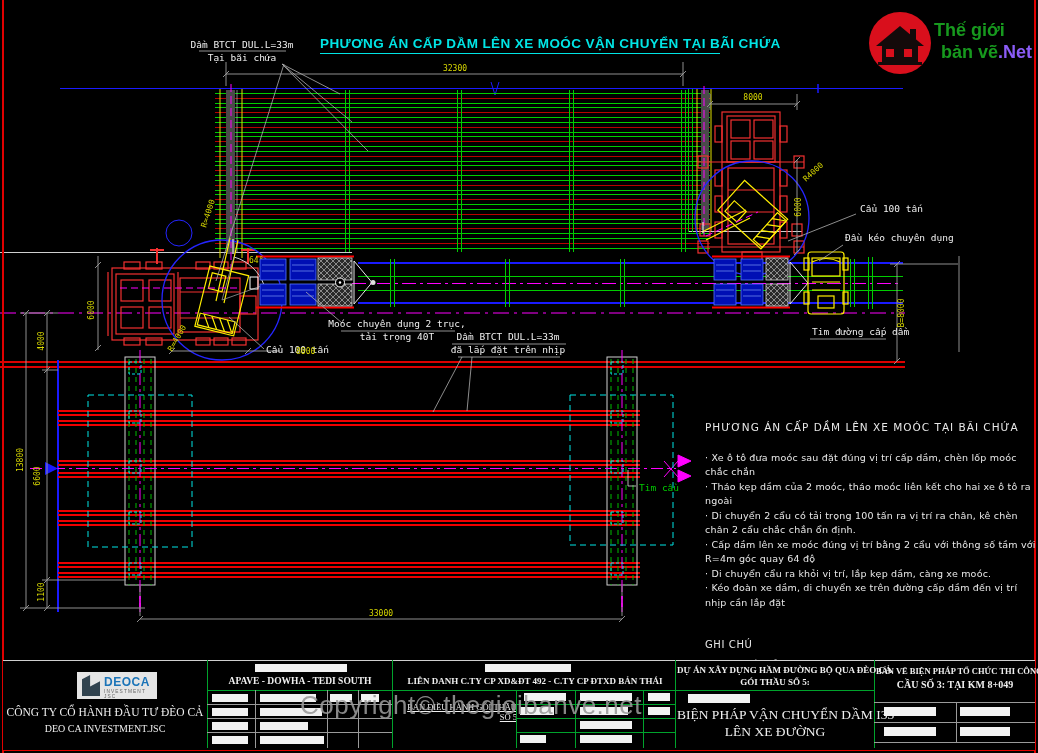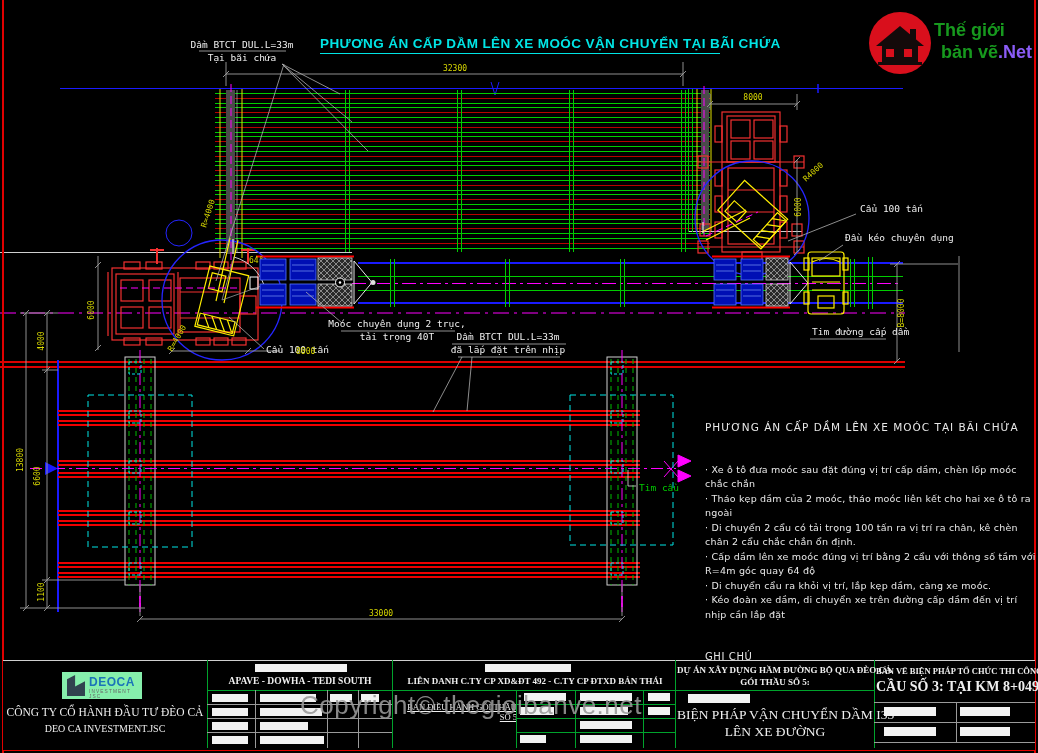--- a/index.html
+++ b/index.html
@@ -12,29 +12,29 @@
     color:#00e5e5;font:bold 13.5px "Liberation Sans",sans-serif;letter-spacing:.4px;
     border-bottom:1.5px solid #00e5e5;padding-bottom:2px;white-space:nowrap;}
   
   #brand{position:absolute;left:862px;top:6px;width:175px;height:80px;}
   #brand .t1{position:absolute;left:72px;top:14px;font:bold 18px "Liberation Sans",sans-serif;color:#17991e;}
   #brand .t2{position:absolute;left:79px;top:36px;font:bold 18px "Liberation Sans",sans-serif;color:#17991e;white-space:nowrap;}
   #brand .t2 .net{color:#8b5cf6;}
   
   #notes{position:absolute;left:705px;top:420px;width:333px;color:#e8e8e8;
     font:9.5px "DejaVu Sans",sans-serif;letter-spacing:.2px;line-height:14.5px;}
-  #notes .nt{margin-bottom:28px;font-size:10.5px;letter-spacing:1px;}
+  #notes .nt{margin-bottom:16px;font-size:10.5px;letter-spacing:1px;}
   #notes .gc{margin-top:28px;margin-bottom:4px;font-size:10px;letter-spacing:.6px;}
   
   #tb{position:absolute;left:3px;top:660px;width:1032px;height:90px;background:#000;}
   .gl{position:absolute;background:#00a32c;}
   .wl{position:absolute;background:#9a9a9a;}
   .bar{position:absolute;background:#f2f2f2;}
   .tbt{position:absolute;color:#efefef;font-family:"Liberation Serif",serif;text-align:center;white-space:nowrap;}
-  #logo-box{position:absolute;left:59px;top:12px;width:80px;height:27px;background:#86efac;}
+  #logo-box{position:absolute;left:74px;top:12px;width:80px;height:27px;background:#e5e5e5;}
   #logo-box .bld{position:absolute;left:5px;top:3px;width:18px;height:21px;background:#31434f;
     clip-path:polygon(0 100%,0 20%,45% 0,45% 55%,100% 30%,100% 100%);}
   #logo-box .nm{position:absolute;left:27px;top:3px;font:bold 12px "Liberation Sans",sans-serif;color:#1b74b8;letter-spacing:.5px;}
   #logo-box .sub{position:absolute;left:27px;top:17px;font:4.8px "Liberation Sans",sans-serif;color:#666;letter-spacing:1.1px;}
   #watermark{position:absolute;left:288px;top:690px;width:470px;color:#9a9a9a;opacity:.88;
     font:26px "Liberation Sans",sans-serif;letter-spacing:.5px;white-space:nowrap;z-index:9;margin-left:12px;}
   svg text{font-family:"DejaVu Sans Mono",monospace;}
 </style>
 </head>
 <body>
@@ -382,21 +382,21 @@
     <div class="bar" style="left:517px;top:75px;width:26px;height:8px;"></div>
     <div class="bar" style="left:577px;top:75px;width:52px;height:8px;"></div>
 
     <div class="tbt" style="left:674px;top:5px;width:196px;font-size:9px;font-weight:bold;">DỰ ÁN XÂY DỰNG HẦM ĐƯỜNG BỘ QUA ĐÈO CẢ</div>
     <div class="tbt" style="left:674px;top:17px;width:196px;font-size:9px;font-weight:bold;font-family:Liberation Serif, serif;">GÓI THẦU SỐ 5:</div>
     <div class="bar" style="left:685px;top:34px;width:62px;height:9px;"></div>
     <div class="tbt" style="left:674px;top:47px;width:196px;font-size:13.5px;">BIỆN PHÁP VẬN CHUYỂN DẦM I33</div>
     <div class="tbt" style="left:674px;top:64px;width:196px;font-size:13.5px;">LÊN XE ĐƯỜNG</div>
 
     <div class="tbt" style="left:873px;top:6px;width:158px;font-size:8.5px;font-weight:bold;">BẢN VẼ BIỆN PHÁP TỔ CHỨC THI CÔNG</div>
-    <div class="tbt" style="left:873px;top:19px;width:158px;font-size:14px;font-weight:bold;">CẦU SỐ 3: TẠI KM 8+049</div>
+    <div class="tbt" style="left:873px;top:19px;width:158px;font-size:10px;font-weight:bold;">CẦU SỐ 3: TẠI KM 8+049</div>
     <div class="wl" style="left:871px;top:42px;width:161px;height:1px;"></div>
     <div class="wl" style="left:871px;top:62px;width:161px;height:1px;"></div>
     <div class="wl" style="left:871px;top:82px;width:161px;height:1px;"></div>
     <div class="wl" style="left:953px;top:42px;width:1px;height:40px;"></div>
     <div class="bar" style="left:881px;top:47px;width:52px;height:9px;"></div>
     <div class="bar" style="left:957px;top:47px;width:50px;height:9px;"></div>
     <div class="bar" style="left:881px;top:67px;width:52px;height:9px;"></div>
     <div class="bar" style="left:957px;top:67px;width:50px;height:9px;"></div>
   </div>
 

